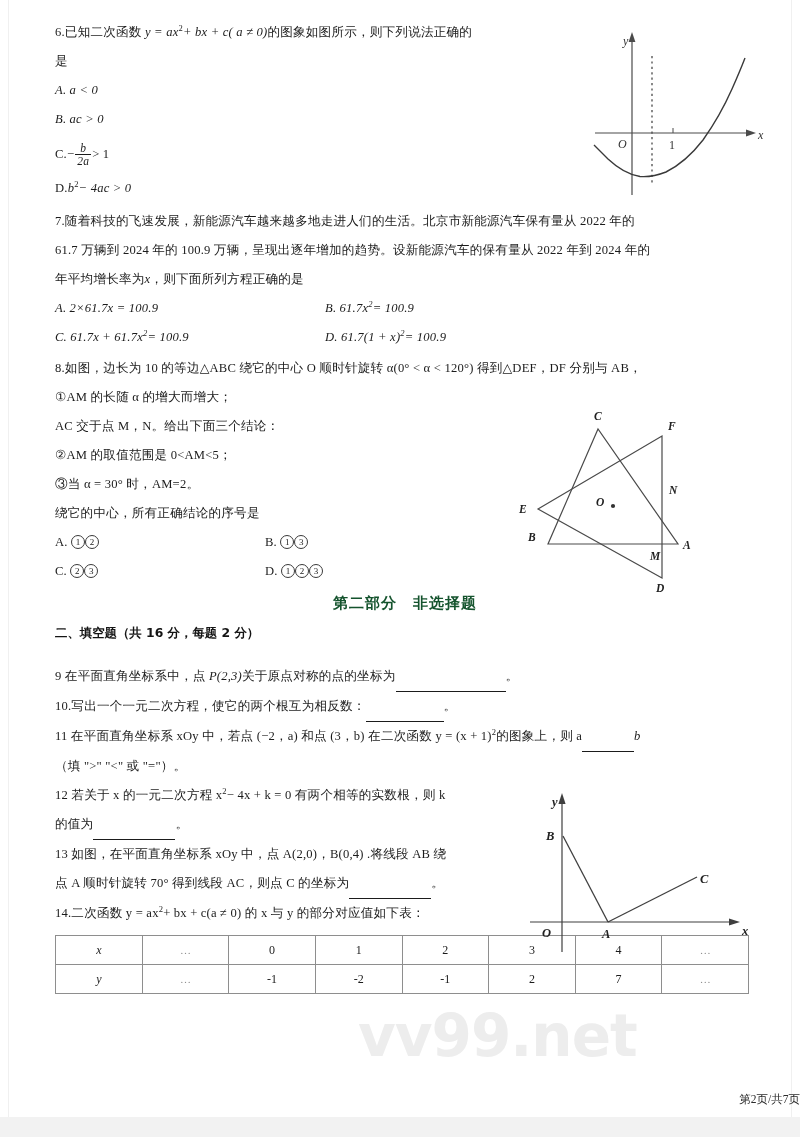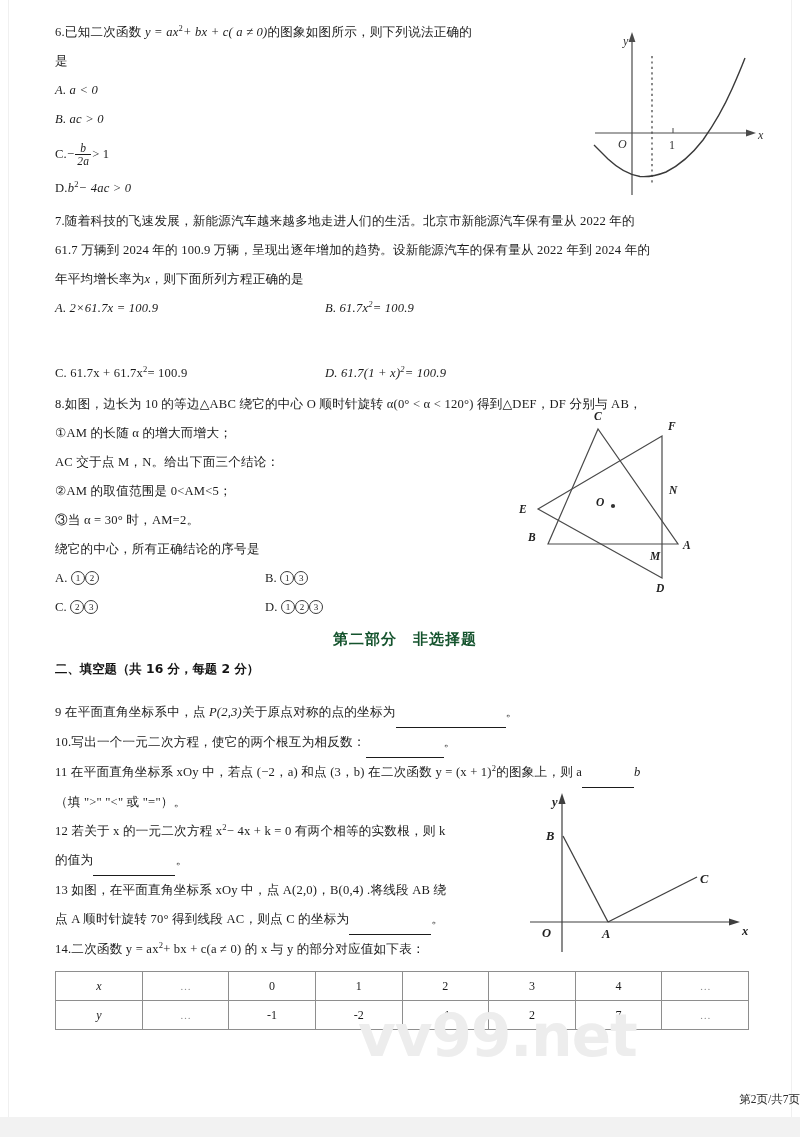--- a/index.html
+++ b/index.html
@@ -54,21 +54,20 @@
     letter-spacing: 0.2px;
   }
   .line { white-space: nowrap; }
   .wrapline { white-space: normal; }
   i.v { font-family: "Liberation Serif", serif; font-style: italic; }
   .mi { font-style: italic; }
   sup { font-size: 0.68em; vertical-align: super; line-height: 0; }
   .opt-row {
     display: flex;
     line-height: 29px;
-    align-items: flex-end;
   }
   .opt-a { width: 210px; }
   .frac {
     display: inline-block;
     vertical-align: middle;
     text-align: center;
     font-size: 11.5px;
     line-height: 1.05;
     margin: 0 1px;
     position: relative;
@@ -205,21 +204,21 @@
       <div class="line">
         <span>年平均增长率为</span><i class="v">x</i><span>，则下面所列方程正确的是</span>
       </div>
       <div class="opt-row">
         <div class="opt-a" style="font-style:italic; width:270px;">A. 2×61.7x = 100.9</div>
         <div style="font-style:italic;">
           <span>B. 61.7x</span><sup>2</sup><span>= 100.9</span>
         </div>
       </div>
       <div class="opt-row">
-        <div class="opt-a" style="width:270px;margin-top:36px;">
+        <div class="opt-a" style="font-style:italic; width:270px;">
           <span>C. 61.7x + 61.7x</span><sup>2</sup><span>= 100.9</span>
         </div>
         <div style="font-style:italic;">
           <span>D. 61.7(1 + x)</span><sup>2</sup><span>= 100.9</span>
         </div>
       </div>
     </div>
 
     <div class="q" style="margin-top:2px;">
       <div class="wrapline">8.如图，边长为 10 的等边△ABC 绕它的中心 O 顺时针旋转 α(0° &lt; α &lt; 120°) 得到△DEF，DF 分别与 AB，</div>

